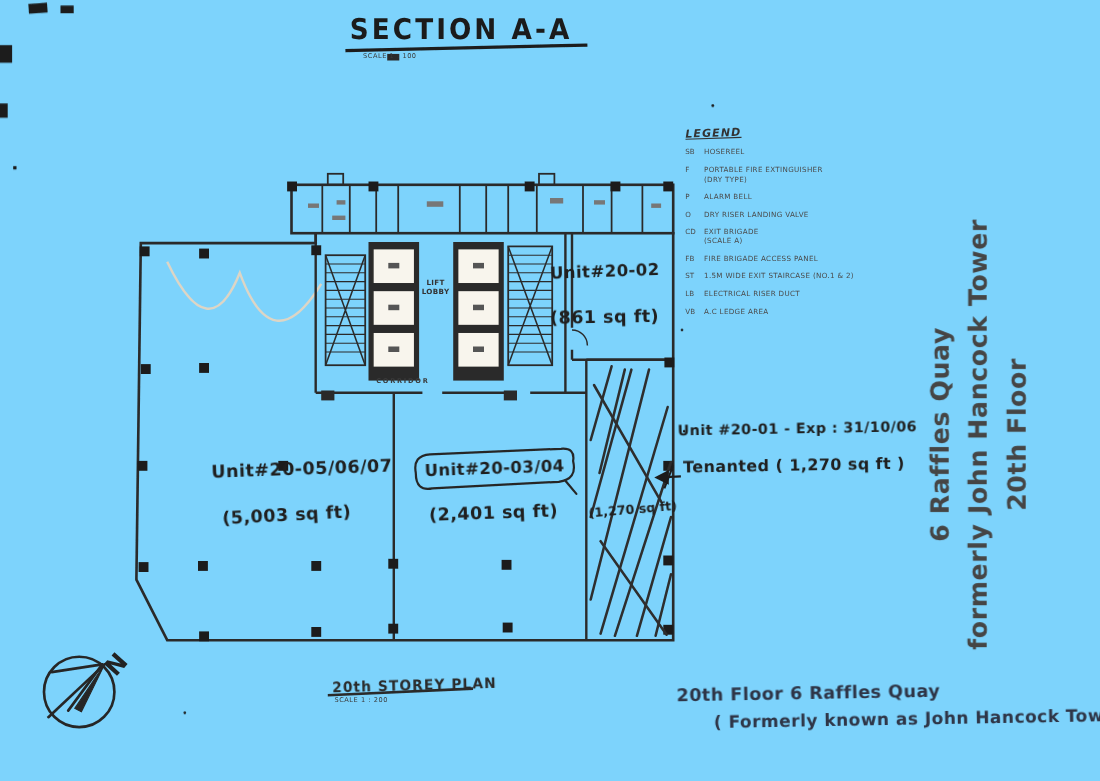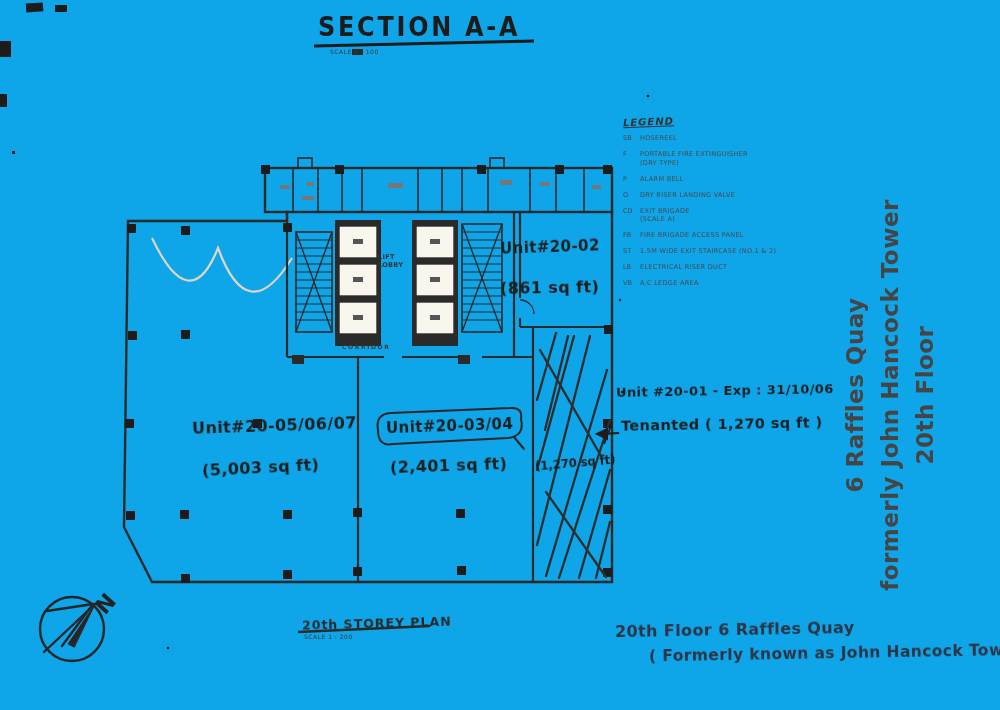--- a/index.html
+++ b/index.html
@@ -1,18 +1,18 @@
 <!DOCTYPE html>
 <html><head>
 <meta charset="utf-8">
 <style>
   html,body{margin:0;padding:0;}
   .page{
     position:relative;width:1000px;height:710px;overflow:hidden;
-    background:#0ea5e9;
+    background:#7dd3fc;
     font-family:"DejaVu Sans",sans-serif;color:#2b2b2b;
   }
   .abs{position:absolute;}
   
   .title{
     font-weight:700;font-size:26px;letter-spacing:3px;color:#1b1b1b;
     transform:scaleX(.92);transform-origin:left;filter:blur(.3px);
   }
   .tiny{font-size:6px;color:#3a3a3a;letter-spacing:.5px;filter:blur(.4px);}
   .caption{
@@ -35,21 +35,21 @@
   .lg-sym{width:17px;flex:0 0 17px;font-size:6.5px;font-weight:400;}
   .lg-txt{font-size:6.5px;line-height:8.5px;letter-spacing:.3px;}
   .lg-txt div{white-space:nowrap;}
   
   .sidetext{
     left:678px;top:340px;width:430px;height:110px;
     transform:rotate(-90deg);text-align:center;
     font-weight:700;font-size:23px;line-height:35px;color:#454545;
     letter-spacing:.5px;filter:blur(.25px);
   }
-  .lobby-label{font-size:6.5px;line-height:7.5px;color:#333;text-align:left;
+  .lobby-label{font-size:6.5px;line-height:7.5px;color:#333;text-align:center;
     white-space:pre-line;letter-spacing:.3px;filter:blur(.4px);font-weight:700;}
   .corridor-label{font-size:6px;color:#3a3a3a;letter-spacing:1.6px;filter:blur(.45px);font-weight:700;}
 </style>
 </head>
 <body>
 
 <div class="page">
 
   <svg class="abs" style="left:0;top:0" width="1000" height="710" viewBox="0 0 1000 710">
     <defs>

